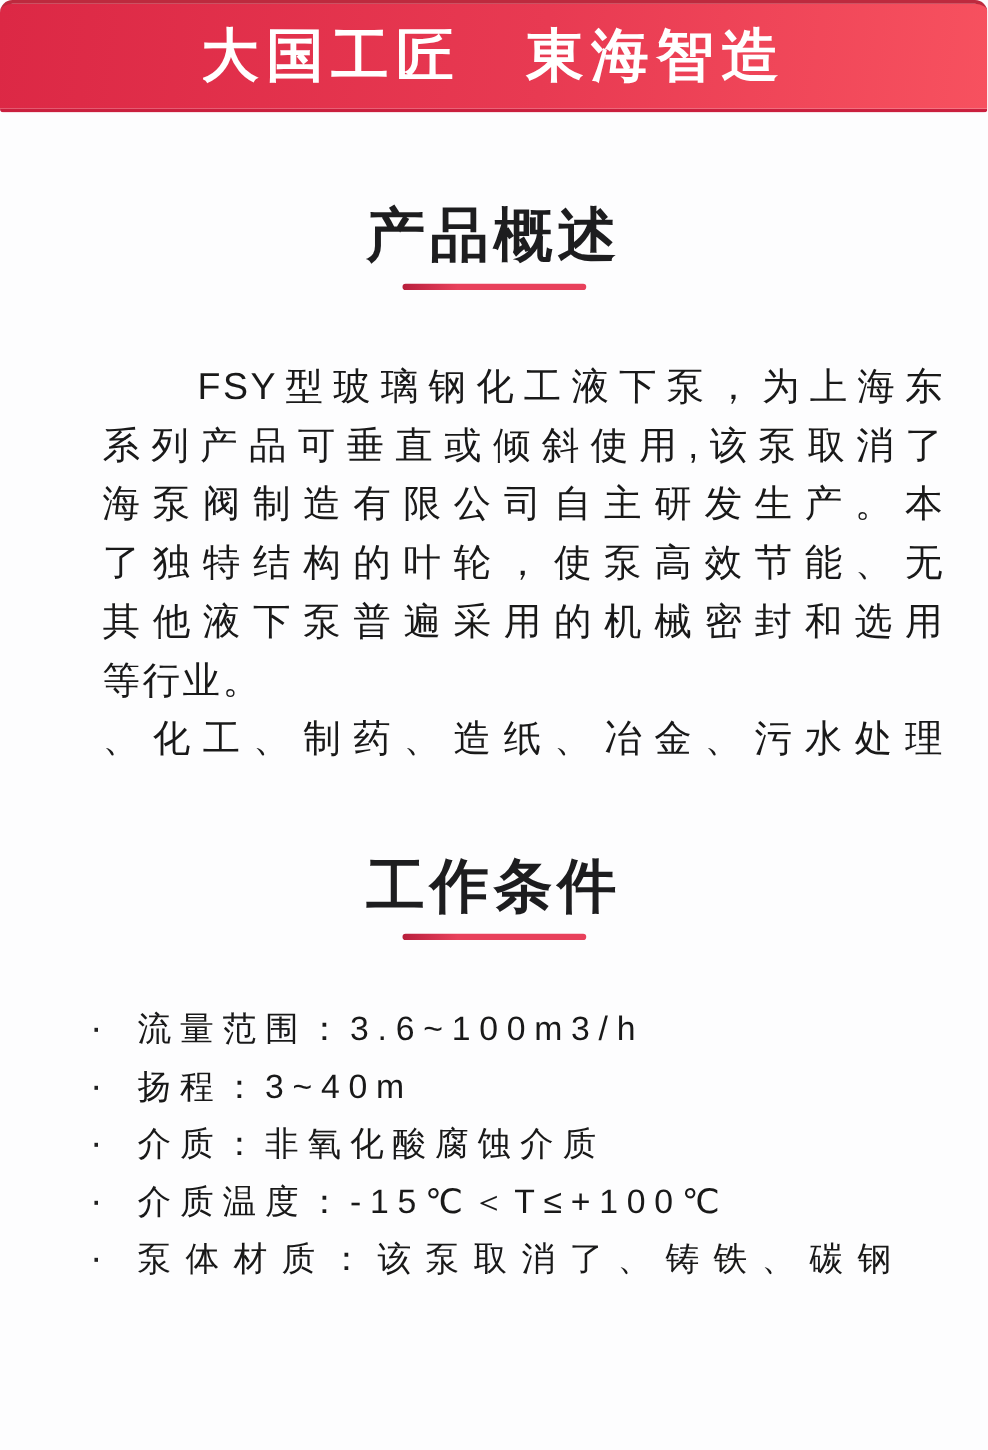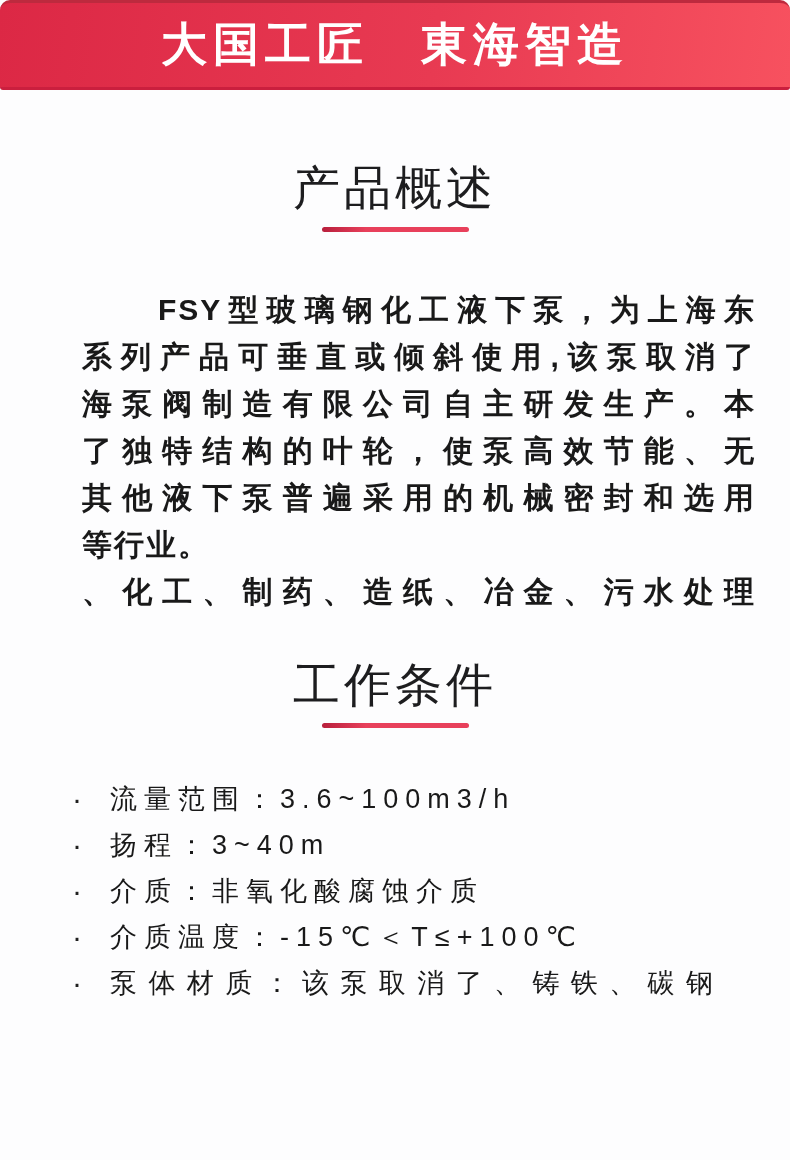--- a/index.html
+++ b/index.html
@@ -35,37 +35,36 @@
     letter-spacing: 6px;
     white-space: nowrap;
   }
 
   
   .sec-title {
     margin: 72px 0 0 0;
     text-align: center;
     font-size: 47px;
     line-height: 1.1;
-    font-weight: 400;
+    font-weight: 700;
     letter-spacing: 4px;
     color: #1d1d1f;
   }
-  .sec-title.second { margin-top: 44px; }
+  .sec-title.second { margin-top: 68px; }
   .underline {
     width: 147px;
     height: 5px;
     margin: 13px auto 0 auto;
     background: linear-gradient(to right, #b81f3c, #e8405b 30%, #e8405b);
     border-radius: 3px;
   }
 
   
   .para {
     margin: 54px 34px 0 82px;
-    font-weight: bold;
   }
   .pline {
     font-size: 30px;
     line-height: 47px;
     letter-spacing: 2px;
     color: #191919;
     text-align: justify;
     text-align-last: justify;
     text-justify: inter-character;
   }

